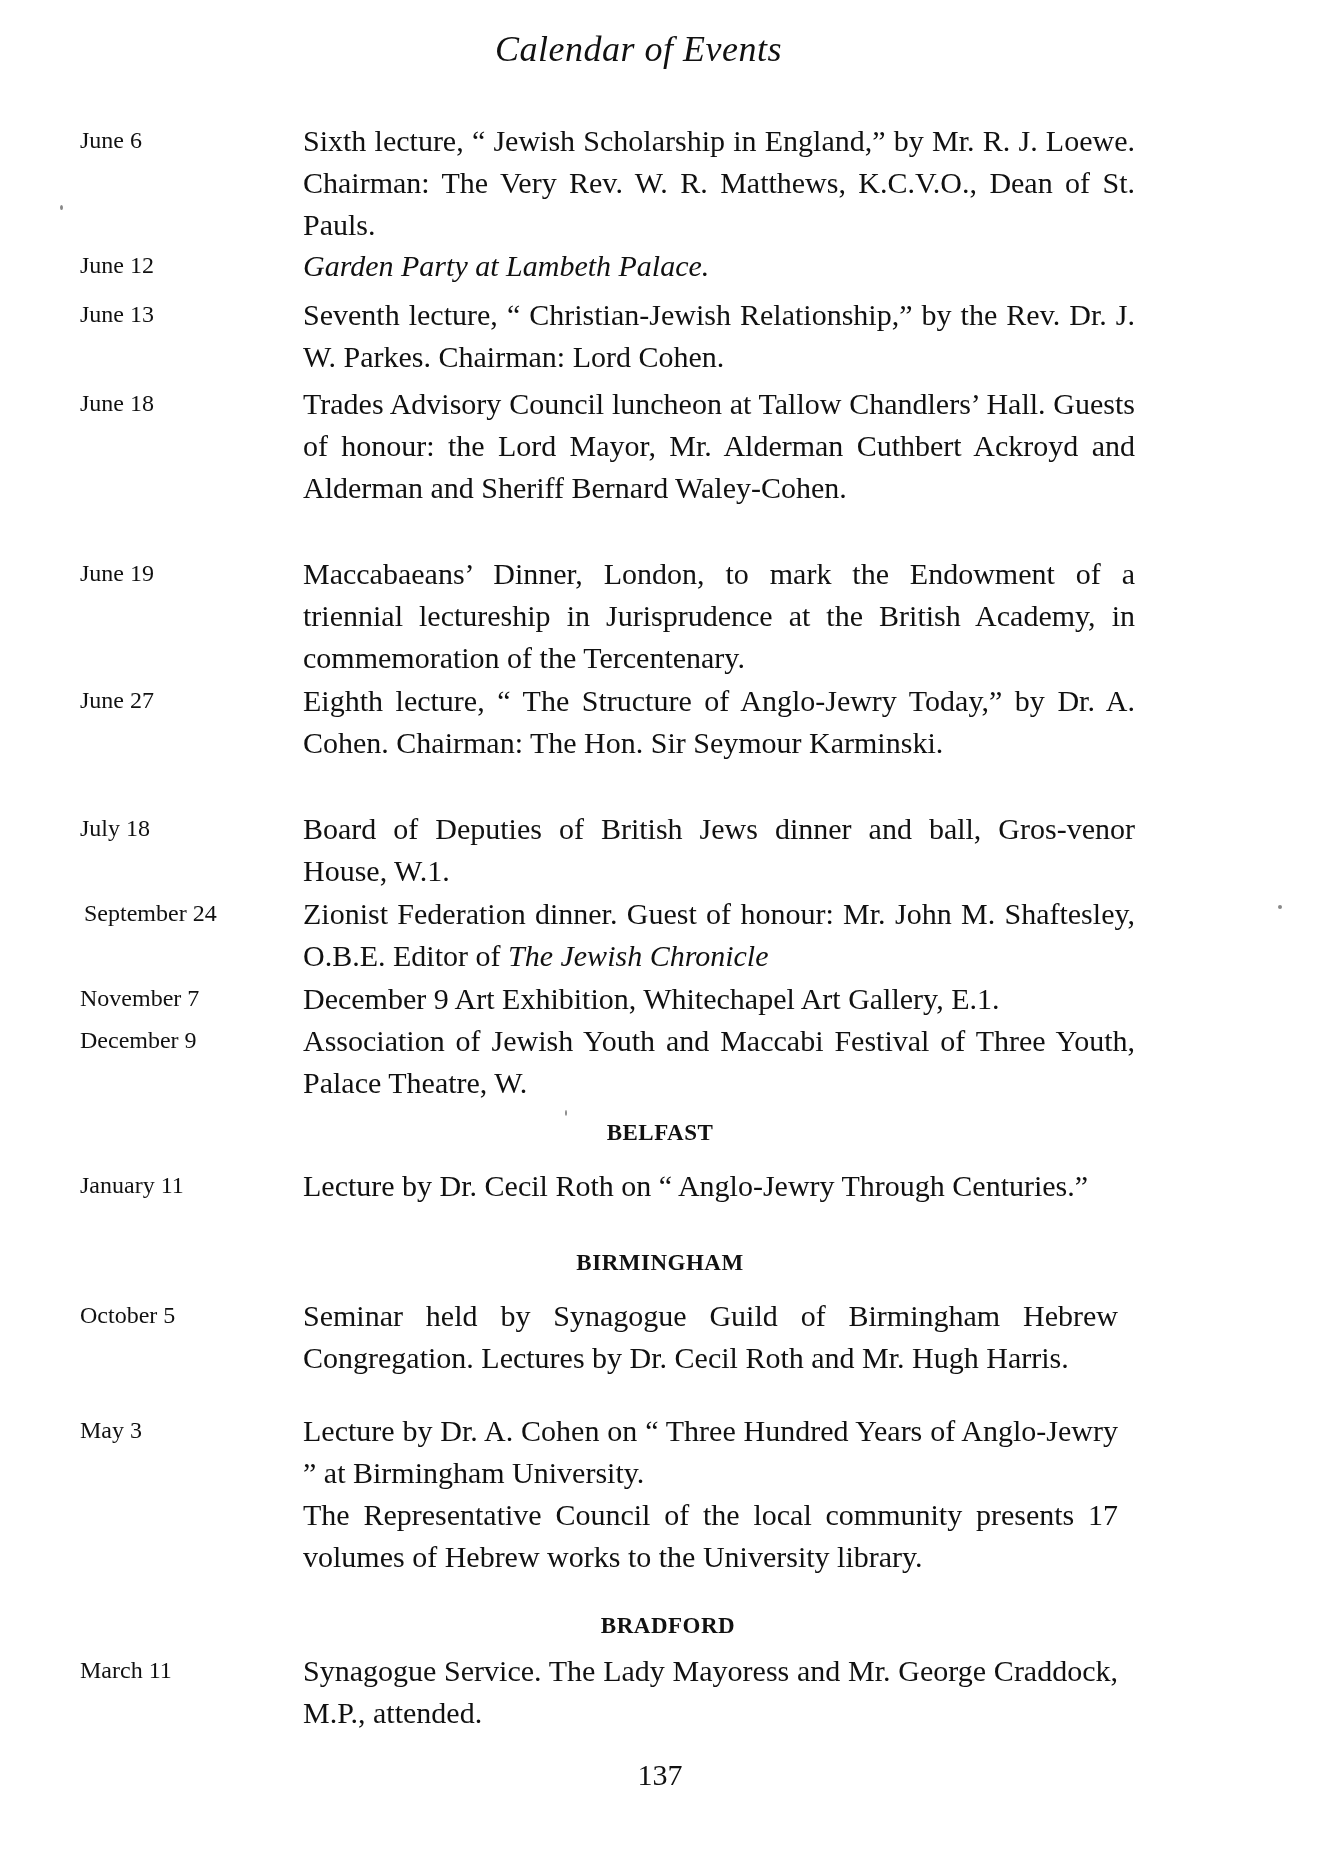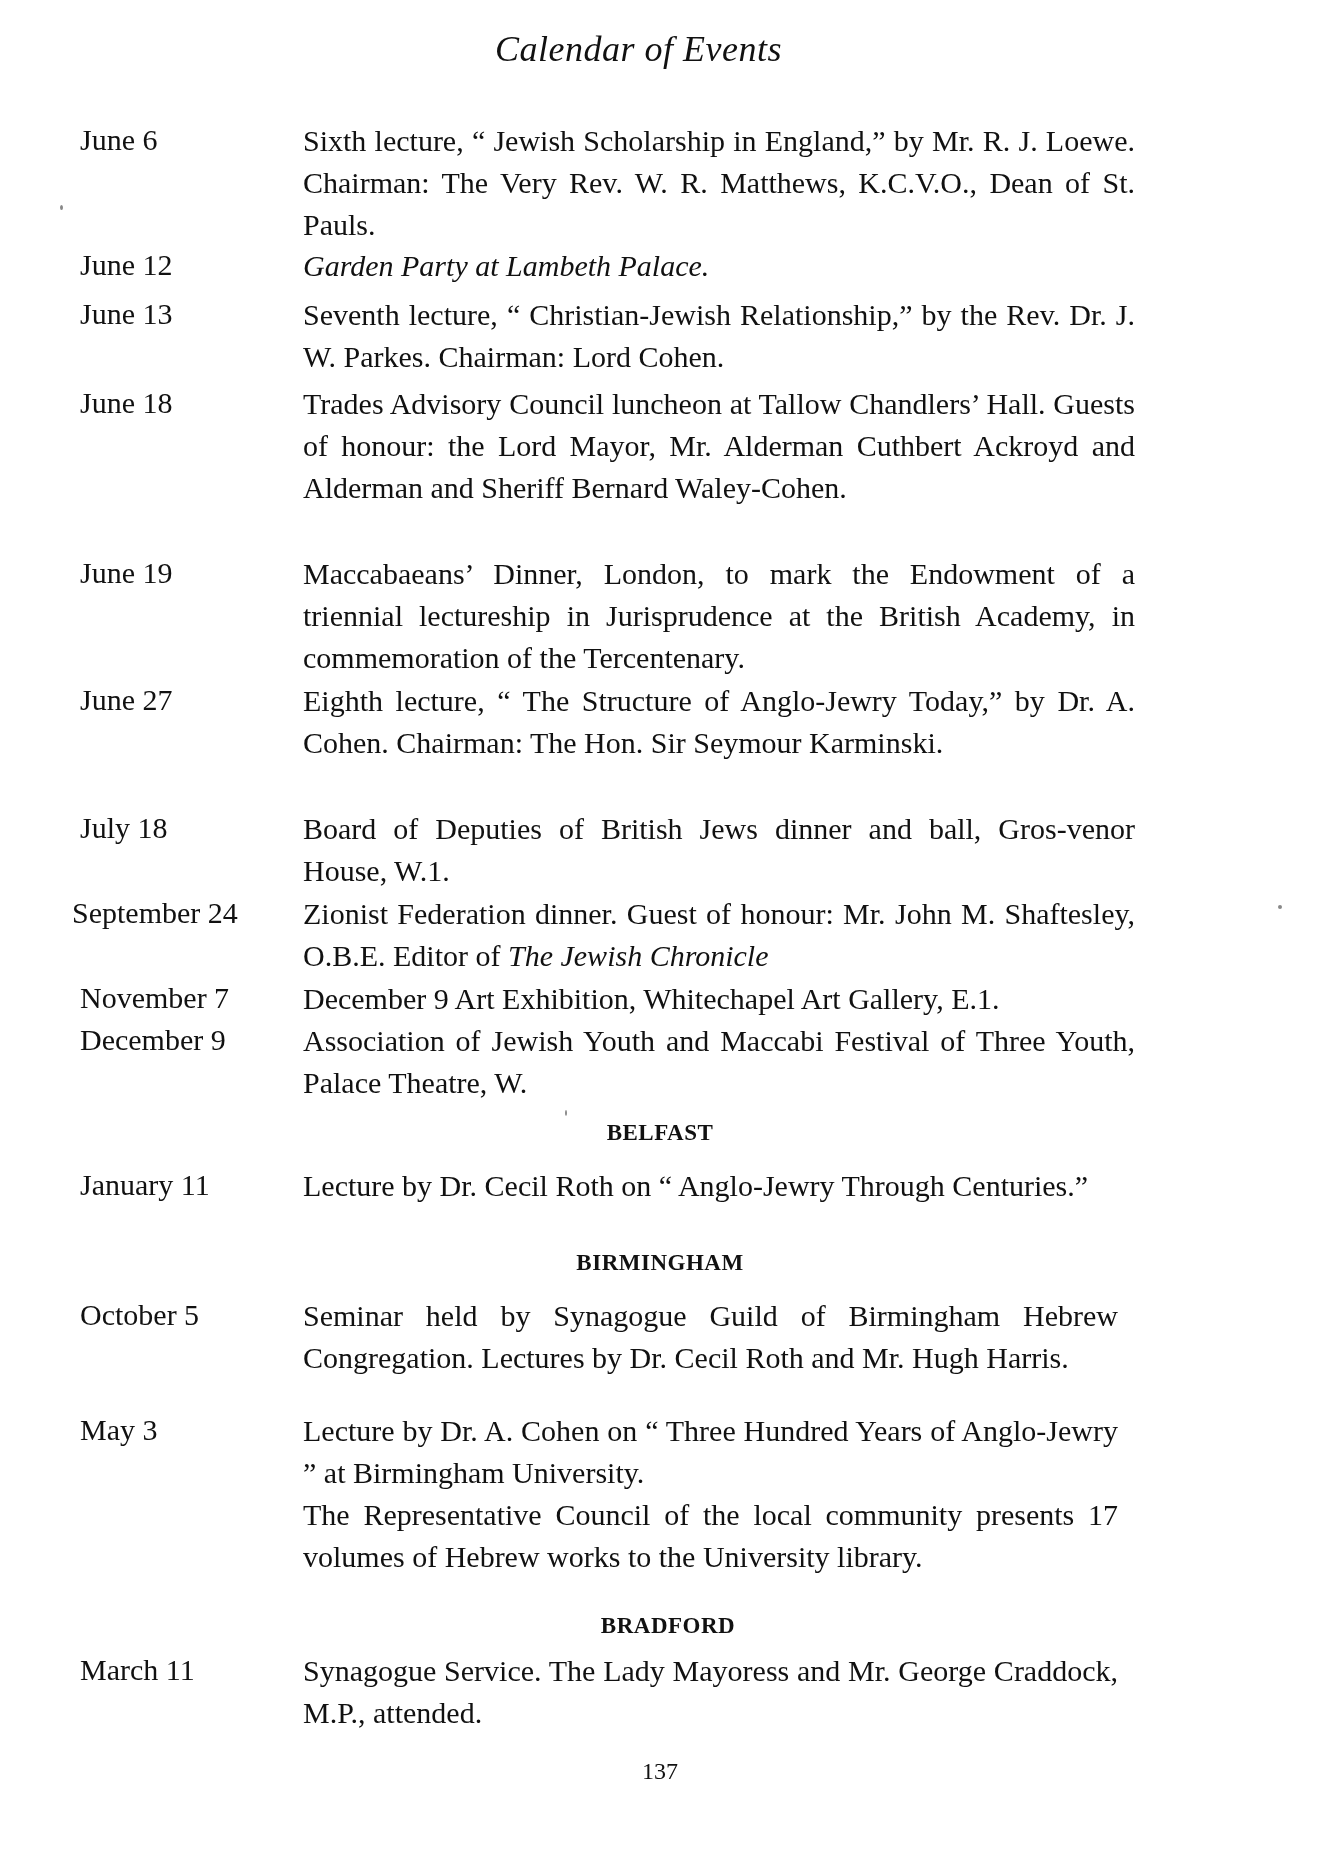--- a/index.html
+++ b/index.html
@@ -7,36 +7,36 @@
     width: 1320px; height: 1865px; position: relative; overflow: hidden;
     font-family: "Liberation Serif", "DejaVu Serif", serif;
     color: #111111;
   }
   .page-title {
     position: absolute; top: 28px; left: 0; width: 1277px; text-align: center;
     font-style: italic; font-size: 36px; letter-spacing: 0.5px;
   }
   .entry { position: absolute; left: 0; width: 1320px; }
   .date {
-    position: absolute; left: 80px; top: 0; font-size: 30px; line-height: 40px;
+    position: absolute; left: 80px; top: 0; font-size: 24px; line-height: 40px;
     white-space: nowrap;
   }
   .desc {
     position: absolute; left: 303px; top: 0; width: 832px;
     font-size: 30px; line-height: 42px; text-align: justify;
   }
   .desc.narrow { width: 815px; }
   .desc .it { font-style: italic; }
   .section-heading {
     position: absolute; left: 0; width: 1320px; text-align: center;
     font-weight: bold; font-size: 23px; letter-spacing: 0.5px;
   }
   .page-number {
     position: absolute; top: 1758px; left: 0; width: 1320px; text-align: center;
-    font-size: 24px;
+    font-size: 30px;
   }
   .speck { position: absolute; background: #888; border-radius: 50%; }
 </style>
 </head>
 <body>
 
 <div class="page-title">Calendar of Events</div>
 
 <div class="entry" style="top:120px;">
   <div class="date">June 6</div>
@@ -67,21 +67,21 @@
   <div class="date">June 27</div>
   <div class="desc">Eighth lecture, “ The Structure of Anglo-Jewry Today,” by Dr. A. Cohen. Chairman: The Hon. Sir Seymour Karminski.</div>
 </div>
 
 <div class="entry" style="top:808px;">
   <div class="date">July 18</div>
   <div class="desc">Board of Deputies of British Jews dinner and ball, Gros-venor House, W.1.</div>
 </div>
 
 <div class="entry" style="top:893px;">
-  <div class="date" style="left:72px;text-align:center;">September 24</div>
+  <div class="date" style="left:84px;text-align:center;">September 24</div>
   <div class="desc"><span>Zionist Federation dinner. Guest of honour: Mr. John M. Shaftesley, O.B.E.  Editor of </span><span class="it">The Jewish Chronicle</span></div>
 </div>
 
 <div class="entry" style="top:978px;">
   <div class="date">November 7</div>
   <div class="desc">December 9  Art Exhibition, Whitechapel Art Gallery, E.1.</div>
 </div>
 
 <div class="entry" style="top:1020px;">
   <div class="date">December 9</div>

